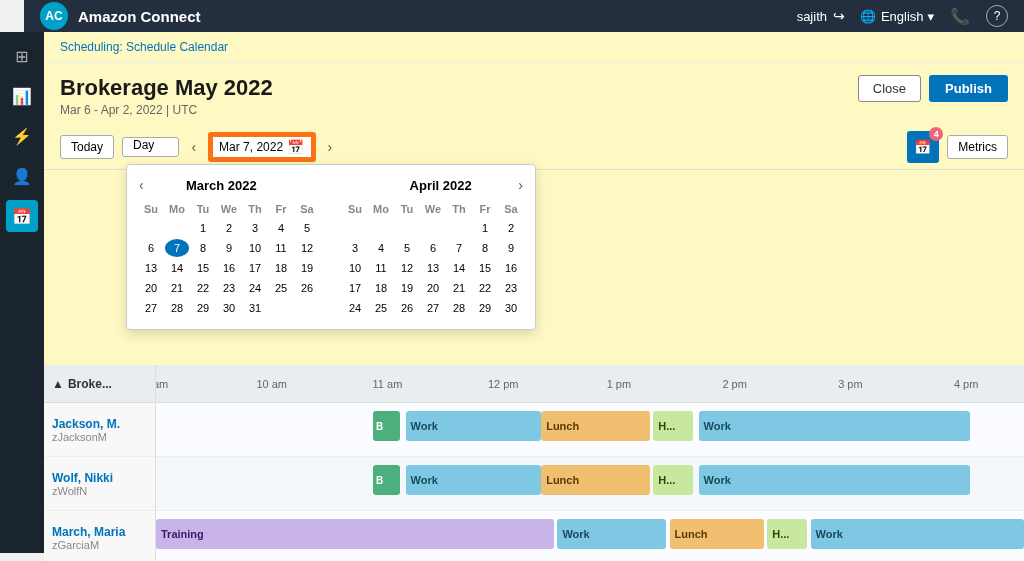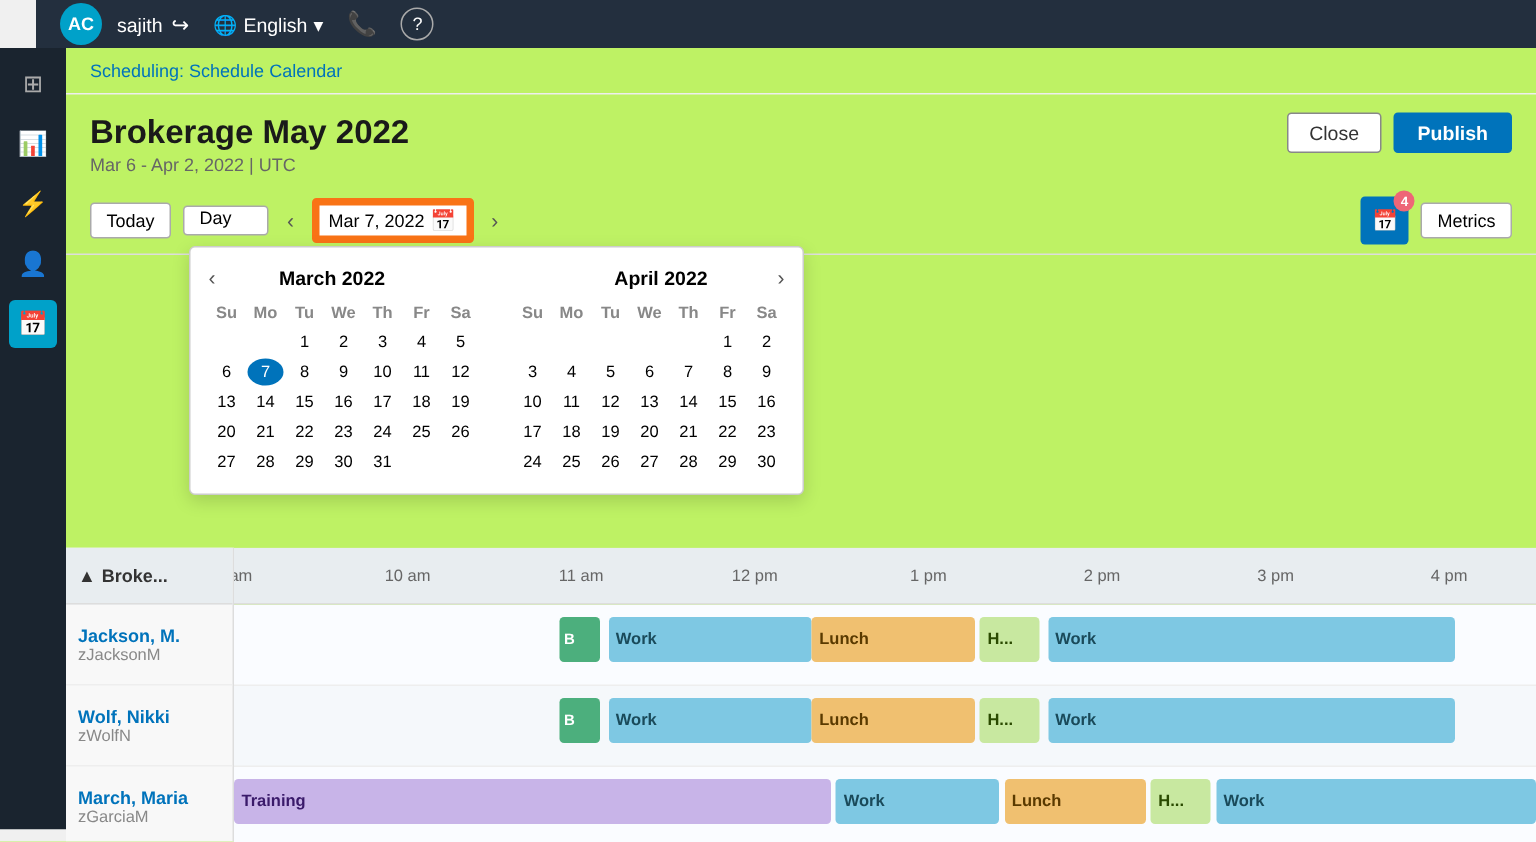--- a/index.html
+++ b/index.html
@@ -46,21 +46,21 @@
       width: 32px; height: 32px;
       display: flex; align-items: center; justify-content: center;
       border-radius: 4px;
       color: #aaa;
       font-size: 16px;
       cursor: pointer;
     }
     .sidebar-icon.active { background: #00a1c9; color: white; }
 
     
-    .main { flex: 1; background: #bef264; overflow: hidden; display: flex; flex-direction: column; }
+    .main { flex: 1; background: #fef9c3; overflow: hidden; display: flex; flex-direction: column; }
 
     .breadcrumb { padding: 8px 16px; color: #0073bb; font-size: 12px; border-bottom: 1px solid #eee; }
 
     .page-header { padding: 12px 16px 8px; display: flex; align-items: flex-start; justify-content: space-between; }
     .page-header-left .page-title { font-size: 22px; font-weight: 600; color: #1a1a1a; }
     .page-header-left .page-subtitle { font-size: 12px; color: #666; margin-top: 2px; }
     .page-header-right { display: flex; gap: 8px; align-items: center; }
     .btn-close { border: 1px solid #888; background: white; color: #333; padding: 5px 14px; border-radius: 3px; cursor: pointer; font-size: 13px; }
     .btn-publish { background: #0073bb; color: white; border: none; padding: 6px 16px; border-radius: 3px; cursor: pointer; font-size: 13px; font-weight: 600; }
 
@@ -130,20 +130,21 @@
     .block.work-small { background: #4caf7d; color: white; font-size: 10px; padding: 0 3px; }
     .block.lunch { background: #f0c070; color: #5a3a00; }
     .block.training { background: #c8b4e8; color: #3a1a6a; }
     .block.huddle { background: #c8e8a0; color: #2a4a00; }
   </style>
 </head>
 <body>
 
 <div class="top-nav">
   <div class="logo">AC</div>
+  <span class="app-title">Amazon Connect</span>
   <div class="nav-right">
     <div class="user">
       <span>sajith</span>
       <span style="font-size:14px; cursor:pointer;">↪</span>
     </div>
     <div class="lang">
       <span>🌐</span>
       <span>English</span>
       <span>▾</span>
     </div>

